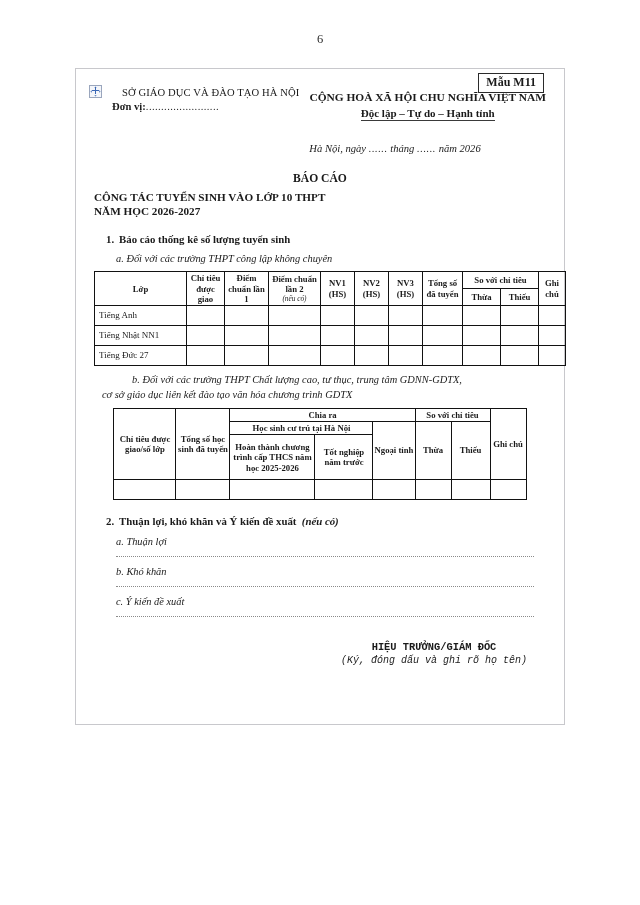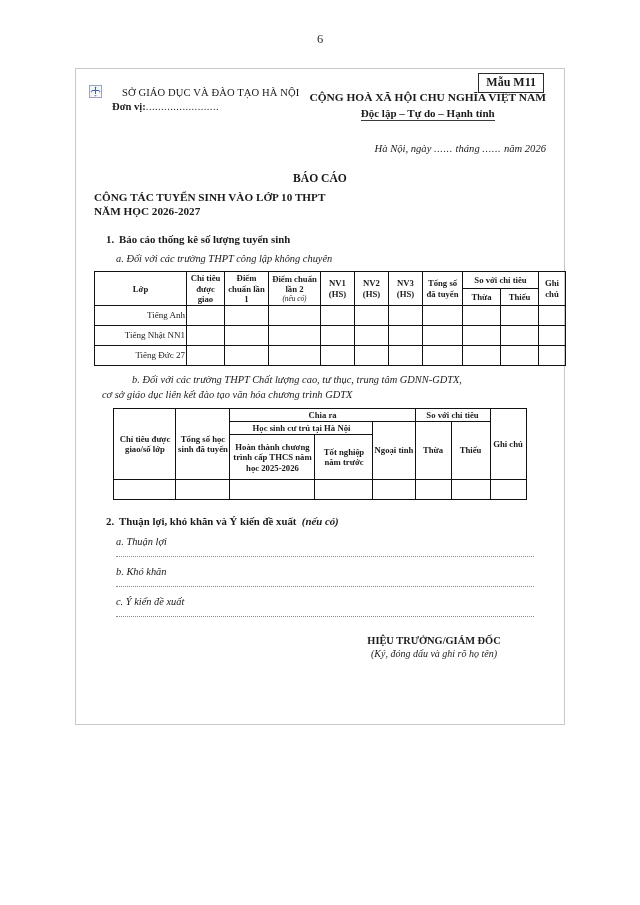--- a/index.html
+++ b/index.html
@@ -104,21 +104,21 @@
   }
   .motto {
     font-size: 11px;
     font-weight: bold;
     margin-top: 2px;
     display: inline-block;
     border-bottom: 1px solid #3a3a3a;
     padding-bottom: 1px;
   }
   .date-line {
-    text-align: right;
+    text-align: center;
     font-style: italic;
     font-size: 10.6px;
     margin-top: 22px;
     padding-left: 150px;
   }
   .date-line .dots { letter-spacing: .5px; }
 
   
   .title-main {
     text-align: center;
@@ -163,21 +163,21 @@
     vertical-align: middle;
     padding: 1px 1px;
     line-height: 1.2;
     word-wrap: break-word;
   }
   table.doc td.body-cell {
     font-weight: normal;
     height: 17px;
   }
   table.doc td.rowlabel {
-    text-align: right;
+    text-align: left;
     font-weight: normal;
     padding-left: 4px;
     font-size: 9px;
   }
   .note-small {
     font-weight: normal;
     font-style: italic;
     font-size: 7.3px;
     display: block;
   }
@@ -193,23 +193,24 @@
     margin-top: 9px;
   }
   .dot-rule {
     margin: 8px 12px 0 22px;
     border-bottom: 1px dotted #8a8a8a;
     height: 1px;
   }
 
   
   .sign {
-    margin-top: 18px;
+    margin-top: 24px;
     text-align: center;
     padding-left: 228px;
+    font-family: Liberation Mono, monospace;
   }
   .sign-title {
     font-weight: bold;
     font-size: 10.4px;
   }
   .sign-note {
     font-style: italic;
     font-size: 10px;
     margin-top: 2px;
   }

